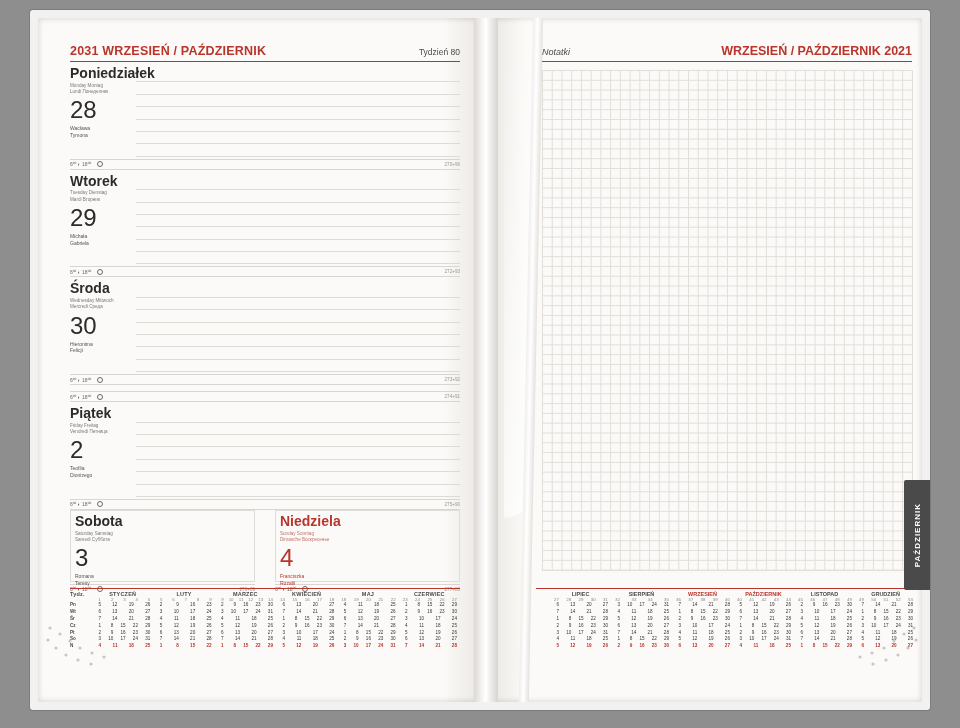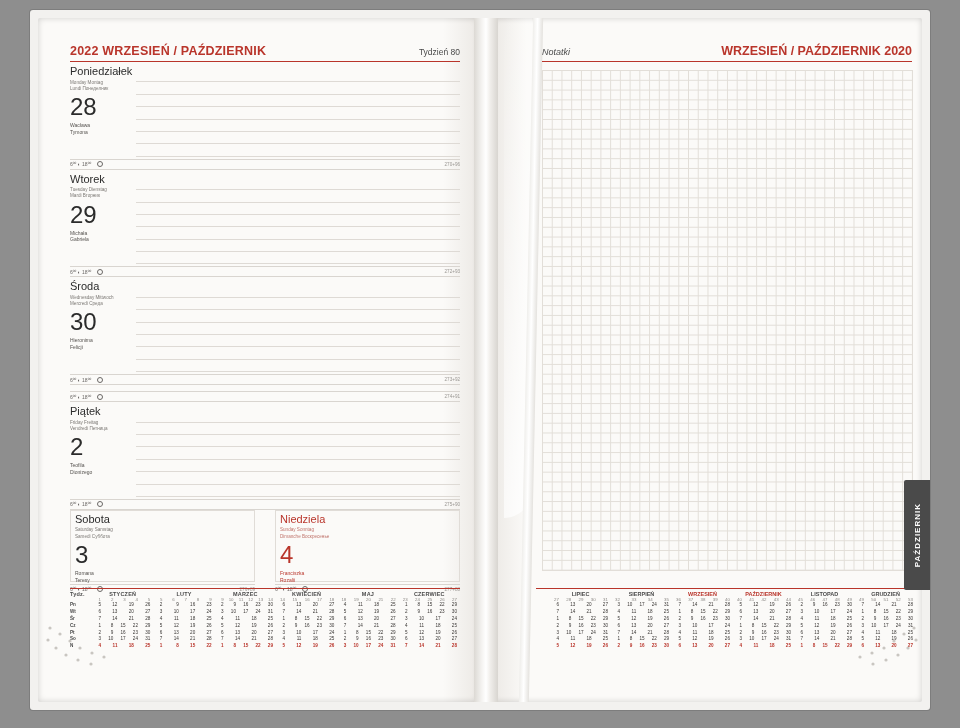--- a/index.html
+++ b/index.html
@@ -57,21 +57,21 @@
   
   .lp{position:absolute;left:40px;top:34px;width:390px;}
   .lp-head{display:flex;justify-content:space-between;align-items:baseline;
     border-bottom:1px solid #b9352b;padding-bottom:3px;}
   .lp-title{color:#b9352b;font-weight:bold;font-size:12.5px;letter-spacing:.2px;}
   .lp-week{color:#4a4a4a;font-size:8.5px;}
 
   .day{position:relative;border-bottom:1px solid #d9d5d0;padding:4px 0 0 0;}
   .day-inner{display:flex;}
   .day-left{width:66px;flex:0 0 66px;position:relative;}
-  .day-name{font-size:11px;font-weight:normal;color:#2b2b2b;line-height:1.05;}
+  .day-name{font-size:14px;font-weight:bold;color:#2b2b2b;line-height:1.05;}
   .day-sub{font-size:4.6px;color:#7d7a76;line-height:1.35;margin-top:2px;}
   .day-num{font-size:24px;font-weight:400;color:#2b2b2b;line-height:1;margin:3px 0 3px 0;}
   .day-names{font-size:5px;color:#55524f;line-height:1.35;}
   .lines{flex:1;padding-top:4px;}
   .lines .ln{border-bottom:1px solid #dedad5;height:11.4px;}
   .day-foot{display:flex;align-items:center;gap:6px;font-size:5px;color:#6b6866;
     border-top:1px solid #d9d5d0;margin-top:2px;padding:1.5px 0 1.5px 0;}
   .circ{display:inline-block;width:4px;height:4px;border-radius:50%;border:1px solid #6b6866;}
   .wknum{margin-left:auto;font-size:4.6px;color:#9a9793;}
 
@@ -139,21 +139,21 @@
   <div class="book">
 
     <div class="leaf left"></div>
     <div class="leaf right"></div>
     <div class="spine"></div>
     <div class="ribbon2"></div>
     <div class="ribbon"></div>
 
     <div class="lp">
       <div class="lp-head">
-        <div class="lp-title">2022 WRZESIEŃ / PAŹDZIERNIK</div>
+        <div class="lp-title">2031 WRZESIEŃ / PAŹDZIERNIK</div>
         <div class="lp-week">Tydzień 80</div>
       </div>
 
       <div class="day">
         <div class="day-inner">
           <div class="day-left">
             <div class="day-name">Poniedziałek</div>
             <div class="day-sub" style="white-space:pre-line">Monday  Montag
 Lundi  Понеделник</div>
             <div class="day-num">28</div>
@@ -642,21 +642,21 @@
               <span>21</span>
               <span>28</span>
             </div>
           </div>
         </div>
     </div>
 
     <div class="rp">
       <div class="rp-head">
         <div class="rp-note">Notatki</div>
-        <div class="rp-title">WRZESIEŃ / PAŹDZIERNIK 2020</div>
+        <div class="rp-title">WRZESIEŃ / PAŹDZIERNIK 2021</div>
       </div>
       <div class="grid"></div>
     </div>
 
     <div class="miniyear2">
       <div class="mh2">
         <div class="lbl"></div>
         <div>LIPIEC</div>
         <div>SIERPIEŃ</div>
         <div class="hl">WRZESIEŃ</div>

